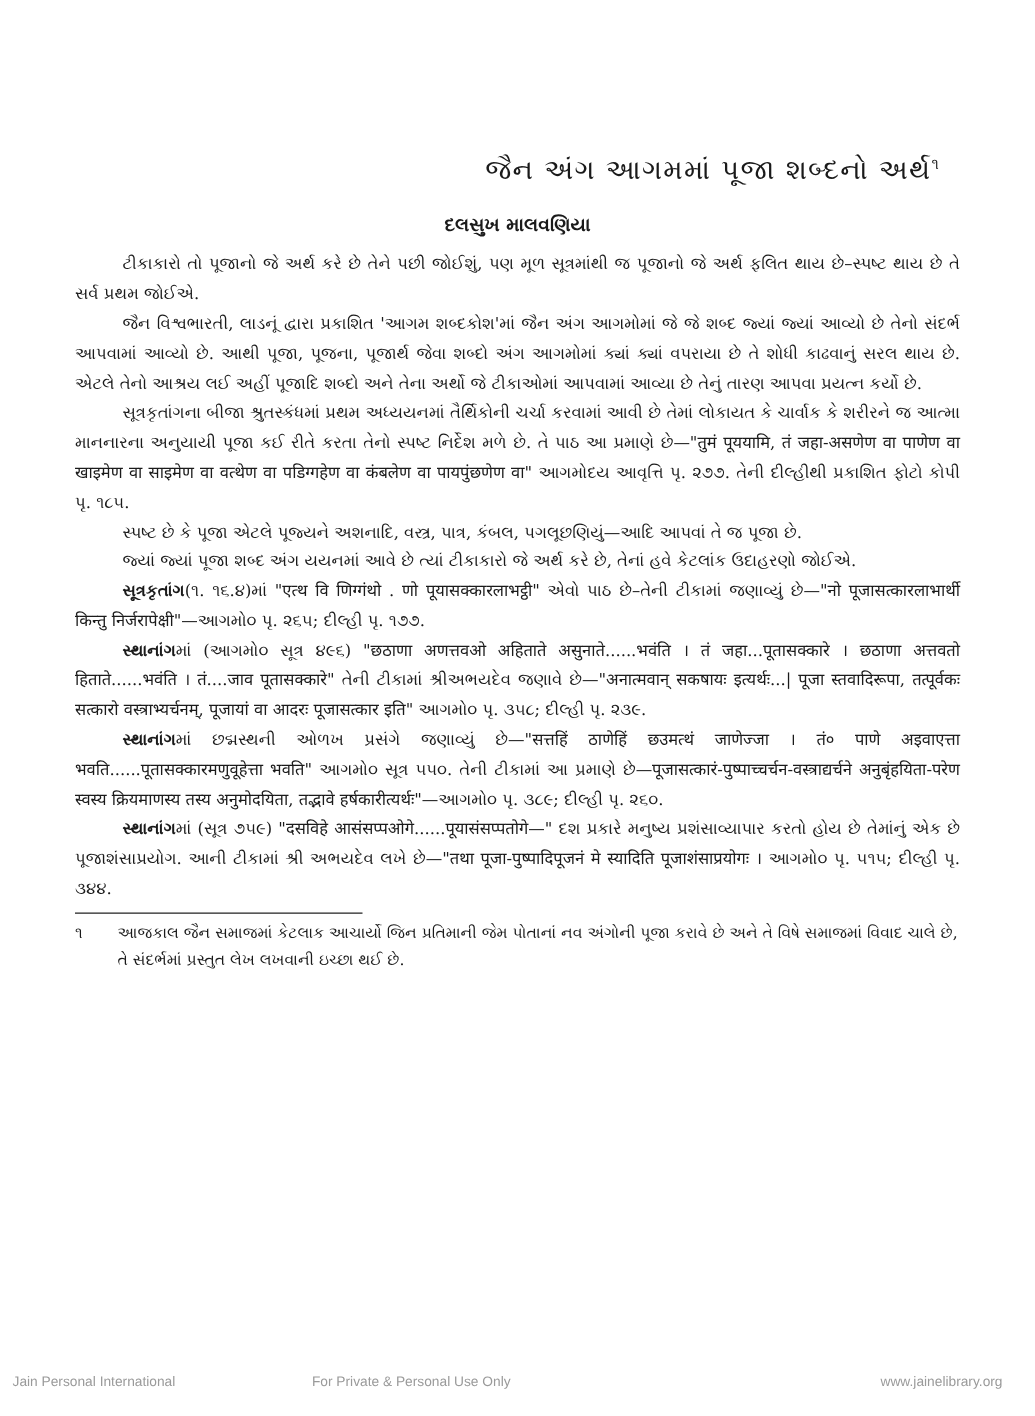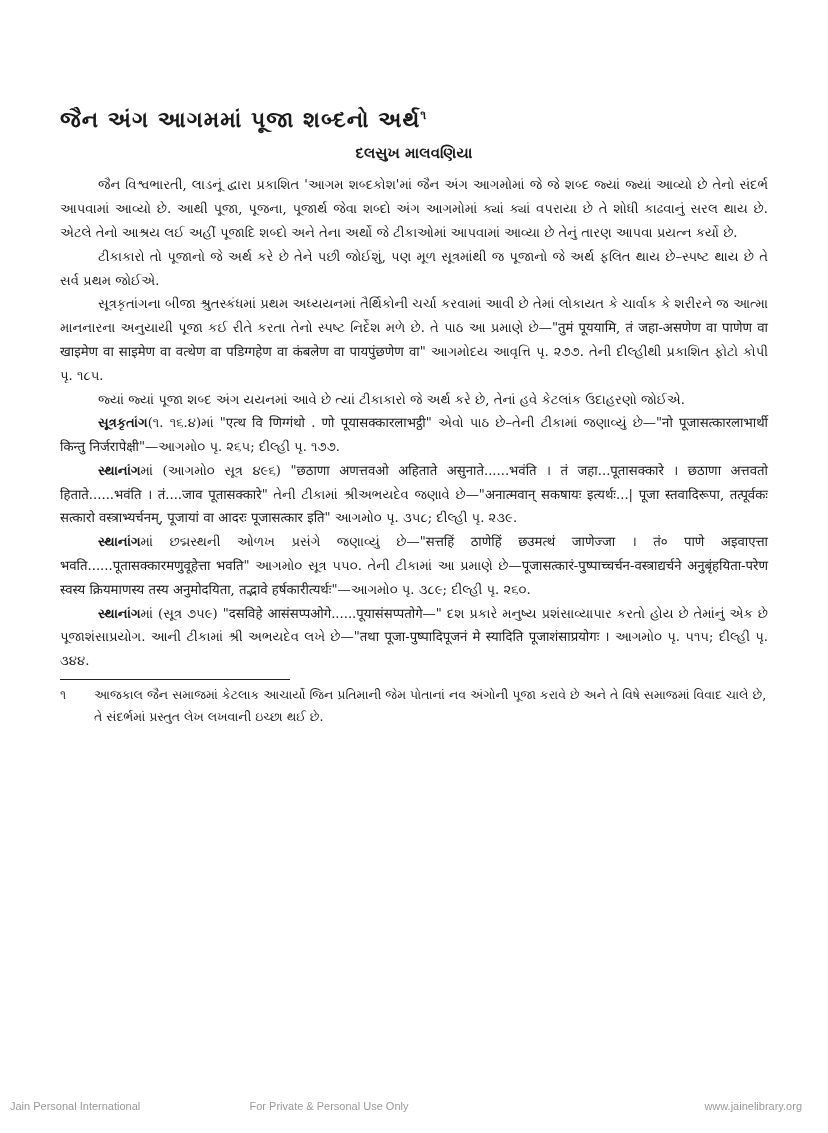--- a/index.html
+++ b/index.html
@@ -1,18 +1,18 @@
 <!DOCTYPE html>
 <html><head>
 <meta charset="utf-8">
 <style>
   html, body { margin: 0; padding: 0; background: #ffffff; }
   body { width: 828px; height: 1133px; position: relative; overflow: hidden; font-family: "DejaVu Serif", serif; color: #1a1a1a; }
   .page { position: absolute; left: 60px; top: 100px; width: 708px; }
-  .title { text-align: left; font-size: 22px; font-weight: bold; margin: 0; line-height: 30px; letter-spacing: 1px; }
+  .title { text-align: right; font-size: 22px; font-weight: normal; margin: 16px; line-height: 30px; letter-spacing: 1px; }
   .title sup { font-size: 12px; }
   .author { text-align: center; font-size: 15px; font-weight: bold; margin: 7px 0 8px 0; line-height: 24px; }
   .para { font-size: 13.2px; line-height: 23.8px; text-align: justify; margin: 0; text-indent: 38px; }
   .para b.lead { font-weight: bold; }
   .footrule { width: 230px; border-top: 1.5px solid #222; margin: 6px 0 4px 0; }
   .footnote { font-size: 12.5px; line-height: 22px; display: flex; }
   .footnote .num { width: 34px; flex: none; }
   .footer { position: absolute; top: 1100px; left: 0; width: 828px; font-family: "Liberation Sans", sans-serif; font-size: 11px; color: #9a9a9a; }
   .footer span { position: absolute; }
   .f-left { left: 10px; }
@@ -22,23 +22,24 @@
 </head>
 <body>
 
 <div class="page">
   <h1 class="title">
     <span>જૈન અંગ આગમમાં પૂજા શબ્દનો અર્થ</span><sup>૧</sup>
   </h1>
   <p class="author">દલસુખ માલવણિયા</p>
 
   <div>
+    <p class="para"><span>ટીકાકારો તો પૂજાનો જે અર્થ કરે છે તેને પછી જોઈશું, પણ મૂળ સૂત્રમાંથી જ પૂજાનો જે અર્થ ફલિત થાય છે–સ્પષ્ટ થાય છે તે સર્વ પ્રથમ જોઈએ.</span></p>
     <p class="para"><span>જૈન વિશ્વભારતી, લાડનૂં દ્વારા પ્રકાશિત 'આગમ શબ્દકોશ'માં જૈન અંગ આગમોમાં જે જે શબ્દ જ્યાં જ્યાં આવ્યો છે તેનો સંદર્ભ આપવામાં આવ્યો છે. આથી પૂજા, પૂજના, પૂજાર્થ જેવા શબ્દો અંગ આગમોમાં ક્યાં ક્યાં વપરાયા છે તે શોધી કાઢવાનું સરલ થાય છે. એટલે તેનો આશ્રય લઈ અહીં પૂજાદિ શબ્દો અને તેના અર્થો જે ટીકાઓમાં આપવામાં આવ્યા છે તેનું તારણ આપવા પ્રયત્ન કર્યો છે.</span></p>
-    <p class="para"><span>ટીકાકારો તો પૂજાનો જે અર્થ કરે છે તેને પછી જોઈશું, પણ મૂળ સૂત્રમાંથી જ પૂજાનો જે અર્થ ફલિત થાય છે–સ્પષ્ટ થાય છે તે સર્વ પ્રથમ જોઈએ.</span></p>
     <p class="para"><span>સૂત્રકૃતાંગના બીજા શ્રુતસ્કંધમાં પ્રથમ અધ્યયનમાં તૈર્થિકોની ચર્ચા કરવામાં આવી છે તેમાં લોકાયત કે ચાર્વાક કે શરીરને જ આત્મા માનનારના અનુયાયી પૂજા કઈ રીતે કરતા તેનો સ્પષ્ટ નિર્દેશ મળે છે. તે પાઠ આ પ્રમાણે છે—"तुमं पूययामि, तं जहा-असणेण वा पाणेण वा खाइमेण वा साइमेण वा वत्थेण वा पडिग्गहेण वा कंबलेण वा पायपुंछणेण वा" આગમોદય આવૃત્તિ પૃ. ૨૭૭. તેની દીલ્હીથી પ્રકાશિત ફોટો કોપી પૃ. ૧૮૫.</span></p>
+    <p class="para"><span>સ્પષ્ટ છે કે પૂજા એટલે પૂજ્યને અશનાદિ, વસ્ત્ર, પાત્ર, કંબલ, પગલૂછણિયું—આદિ આપવાં તે જ પૂજા છે.</span></p>
     <p class="para"><span>જ્યાં જ્યાં પૂજા શબ્દ અંગ યયનમાં આવે છે ત્યાં ટીકાકારો જે અર્થ કરે છે, તેનાં હવે કેટલાંક ઉદાહરણો જોઈએ.</span></p>
     <p class="para"><b class="lead">સૂત્રકૃતાંગ</b><span>(૧. ૧૬.૪)માં "एत्थ वि णिग्गंथो . णो पूयासक्कारलाभट्ठी" એવો પાઠ છે–તેની ટીકામાં જણાવ્યું છે—"नो पूजासत्कारलाभार्थी किन्तु निर्जरापेक्षी"—આગમો૦ પૃ. ૨૬૫; દીલ્હી પૃ. ૧૭૭.</span></p>
     <p class="para"><b class="lead">સ્થાનાંગ</b><span>માં (આગમો૦ સૂત્ર ૪૯૬) "छठाणा अणत्तवओ अहिताते असुनाते......भवंति । तं जहा...पूतासक्कारे । छठाणा अत्तवतो हिताते......भवंति । तं....जाव पूतासक्कारे" તેની ટીકામાં શ્રીઅભયદેવ જણાવે છે—"अनात्मवान् सकषायः इत्यर्थः...| पूजा स्तवादिरूपा, तत्पूर्वकः सत्कारो वस्त्राभ्यर्चनम्, पूजायां वा आदरः पूजासत्कार इति" આગમો૦ પૃ. ૩૫૮; દીલ્હી પૃ. ૨૩૯.</span></p>
     <p class="para"><b class="lead">સ્થાનાંગ</b><span>માં છદ્મસ્થની ઓળખ પ્રસંગે જણાવ્યું છે—"सत्तहिं ठाणेहिं छउमत्थं जाणेज्जा । तं० पाणे अइवाएत्ता भवति......पूतासक्कारमणुवूहेत्ता भवति" આગમો૦ સૂત્ર ૫૫૦. તેની ટીકામાં આ પ્રમાણે છે—पूजासत्कारं-पुष्पाच्चर्चन-वस्त्राद्यर्चने अनुबृंहयिता-परेण स्वस्य क्रियमाणस्य तस्य अनुमोदयिता, तद्भावे हर्षकारीत्यर्थः"—આગમો૦ પૃ. ૩૮૯; દીલ્હી પૃ. ૨૬૦.</span></p>
     <p class="para"><b class="lead">સ્થાનાંગ</b><span>માં (સૂત્ર ૭૫૯) "दसविहे आसंसप्पओगे......पूयासंसप्पतोगे—" દશ પ્રકારે મનુષ્ય પ્રશંસાવ્યાપાર કરતો હોય છે તેમાંનું એક છે પૂજાશંસાપ્રયોગ. આની ટીકામાં શ્રી અભયદેવ લખે છે—"तथा पूजा-पुष्पादिपूजनं मे स्यादिति पूजाशंसाप्रयोगः । આગમો૦ પૃ. ૫૧૫; દીલ્હી પૃ. ૩૪૪.</span></p>
   </div>
 
   <div class="footrule"></div>
   <div class="footnote">
     <span class="num">૧</span>

